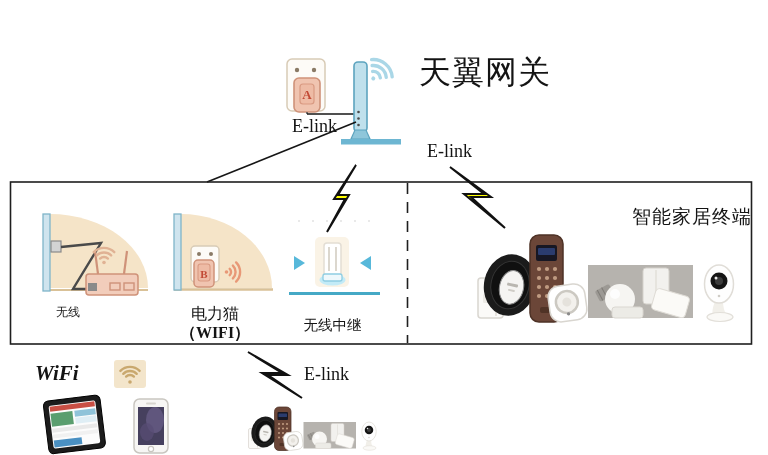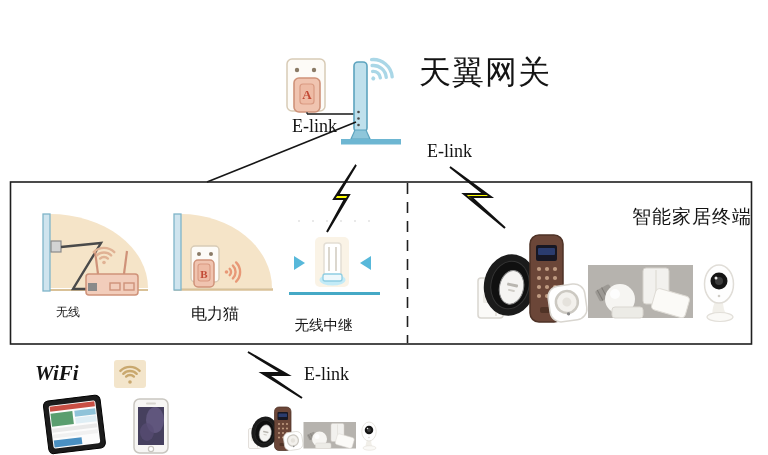--- a/index.html
+++ b/index.html
@@ -11,21 +11,21 @@
   .t-gateway   { left:419px; top:55px;  font-size:32px; letter-spacing:1px; }
   .t-elink1    { left:292px; top:116px; font-size:18px; }
   .t-elink2    { left:427px; top:141px; font-size:18px; }
   .t-elink3    { left:304px; top:364px; font-size:18px; }
   .t-homebox   { left:25px;  top:185px; font-size:19px; letter-spacing:1px; }
   .t-smartbox  { right:16px; top:182px; font-size:19px; letter-spacing:1px;margin-top:24px; }
   .t-wifi      { left:35px;  top:362px; font-size:21px; font-weight:bold;font-style:italic; }
   .devlabel { position:absolute; text-align:center; color:#141414; }
   .lab-ap        { left:20px;  top:304px; width:96px;  font-size:12px; line-height:19px;font-family:Liberation Mono, monospace; }
   .lab-powerline { left:165px; top:304px; width:100px; font-size:16px; line-height:19px; }
-  .lab-repeater  { left:276px; top:316px; width:95px;  font-size:14.5px; }
+  .lab-repeater  { left:285px; top:316px; width:95px;  font-size:14.5px; }
   .bold2 { font-weight:bold; }
 </style>
 </head>
 <body>
 
 <div class="canvas">
 
   <svg class="art" width="768" height="455" viewBox="0 0 768 455">
 
     <defs>
@@ -247,17 +247,18 @@
   <div class="label t-elink3">E-link</div>
   <div class="label t-smartbox">智能家居终端</div>
   <div class="label t-wifi">WiFi</div>
 
   <div class="devlabel lab-ap">
     <div>无线</div>
   </div>
 
   <div class="devlabel lab-powerline">
     <div>电力猫</div>
+    <div class="bold2">（WIFI）</div>
   </div>
 
   <div class="devlabel lab-repeater">无线中继</div>
 
 </div>
 
 </body></html>

